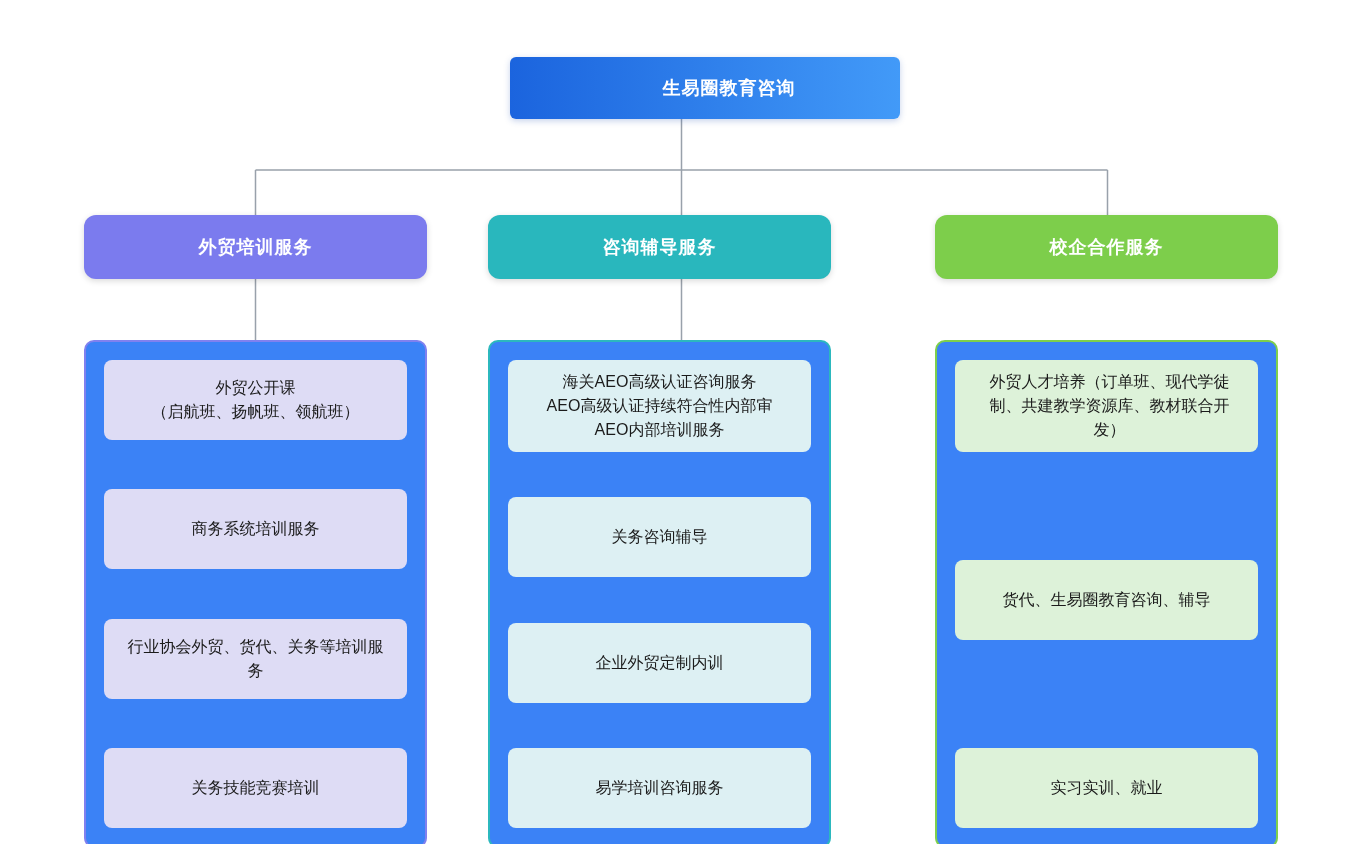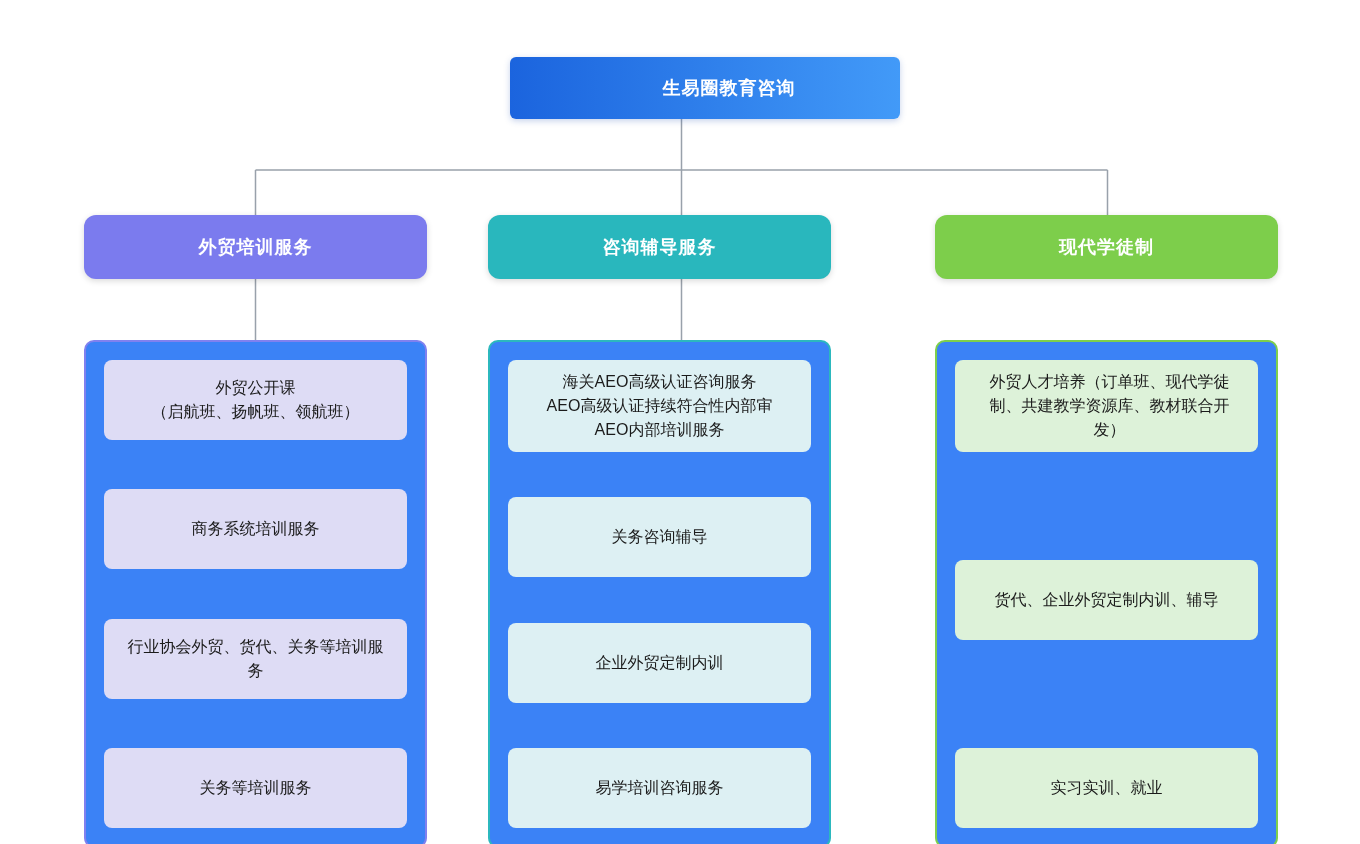--- a/index.html
+++ b/index.html
@@ -57,38 +57,38 @@
 
   <div class="root-node" style="background: linear-gradient(90deg, rgb(27, 100, 222), rgb(66, 154, 248)); color: rgb(255, 255, 255); padding-left: 48px;">生易圈教育咨询</div>
 
   <div class="column col-0">
     <div class="col-header" style="background: rgb(123, 123, 238);">外贸培训服务</div>
     <div class="panel" style="border-color: rgb(128, 129, 239);">
       <div class="item" style="background: rgb(222, 220, 245);">外贸公开课
 （启航班、扬帆班、领航班）</div>
       <div class="item" style="background: rgb(222, 220, 245);">商务系统培训服务</div>
       <div class="item" style="background: rgb(222, 220, 245);">行业协会外贸、货代、关务等培训服务</div>
-      <div class="item" style="background: rgb(222, 220, 245);">关务等培训服务</div>
+      <div class="item" style="background: rgb(222, 220, 245);">关务技能竞赛培训</div>
     </div>
   </div>
 
   <div class="column col-1">
     <div class="col-header" style="background: rgb(41, 183, 189);">咨询辅导服务</div>
     <div class="panel" style="border-color: rgb(44, 184, 190);">
       <div class="item" style="background: rgb(221, 240, 243);">海关AEO高级认证咨询服务
 AEO高级认证持续符合性内部审
 AEO内部培训服务</div>
       <div class="item" style="background: rgb(221, 240, 243);">关务咨询辅导</div>
       <div class="item" style="background: rgb(221, 240, 243);">企业外贸定制内训</div>
       <div class="item" style="background: rgb(221, 240, 243);">易学培训咨询服务</div>
     </div>
   </div>
 
   <div class="column col-2">
-    <div class="col-header" style="background: rgb(125, 206, 75);">现代学徒制</div>
+    <div class="col-header" style="background: rgb(125, 206, 75);">校企合作服务</div>
     <div class="panel" style="border-color: rgb(126, 207, 77);">
       <div class="item" style="background: rgb(221, 242, 217); padding-left: 28px;">外贸人才培养（订单班、现代学徒制、共建教学资源库、教材联合开发）</div>
-      <div class="item" style="background: rgb(221, 242, 217);">货代、企业外贸定制内训、辅导</div>
+      <div class="item" style="background: rgb(221, 242, 217);">货代、生易圈教育咨询、辅导</div>
       <div class="item" style="background: rgb(221, 242, 217);">实习实训、就业</div>
     </div>
   </div>
 
 </div>
 
 </body></html>

